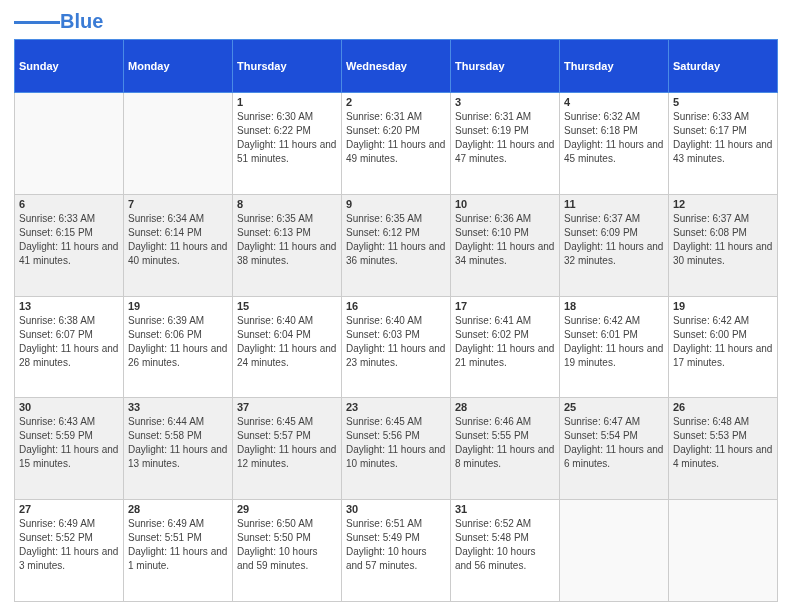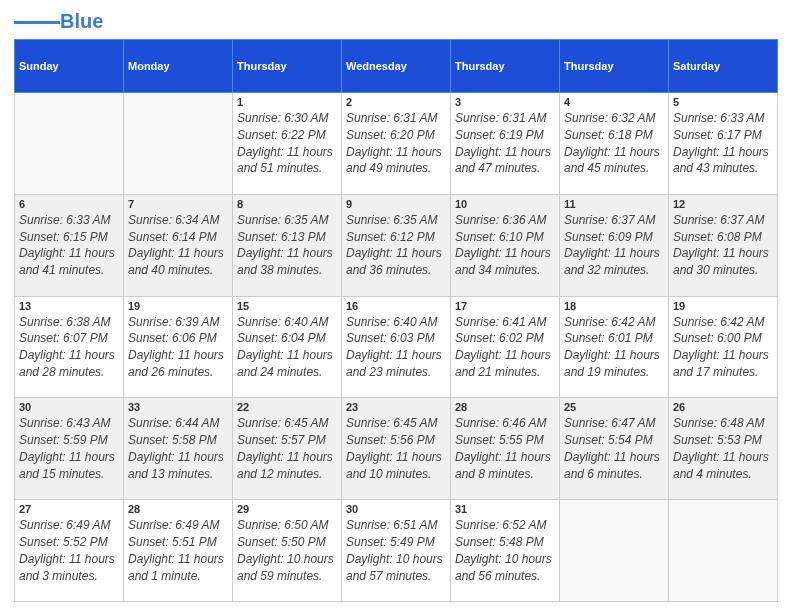--- a/index.html
+++ b/index.html
@@ -79,24 +79,23 @@
       background: #f9f9f9;
     }
     .day-number {
       font-size: 11px;
       font-weight: bold;
       color: #333;
       display: block;
       margin-bottom: 2px;
     }
     .day-info {
-      font-size: 12px;
+      font-size: 10px;
       color: #444;
       line-height: 1.4;
-      font-style: italic;
     }
     .row-shaded td {
       background: #f0f0f0;
     }
   </style>
 </head>
 <body>
 
 <div class="page">
   <div class="header">
@@ -213,21 +212,21 @@
         <tr class="row-shaded">
           <td>
             <span class="day-number">30</span>
             <div class="day-info">Sunrise: 6:43 AM<br>Sunset: 5:59 PM<br>Daylight: 11 hours and 15 minutes.</div>
           </td>
           <td>
             <span class="day-number">33</span>
             <div class="day-info">Sunrise: 6:44 AM<br>Sunset: 5:58 PM<br>Daylight: 11 hours and 13 minutes.</div>
           </td>
           <td>
-            <span class="day-number">22</span>
+            <span class="day-number">37</span>
             <div class="day-info">Sunrise: 6:45 AM<br>Sunset: 5:57 PM<br>Daylight: 11 hours and 12 minutes.</div>
           </td>
           <td>
             <span class="day-number">23</span>
             <div class="day-info">Sunrise: 6:45 AM<br>Sunset: 5:56 PM<br>Daylight: 11 hours and 10 minutes.</div>
           </td>
           <td>
             <span class="day-number">28</span>
             <div class="day-info">Sunrise: 6:46 AM<br>Sunset: 5:55 PM<br>Daylight: 11 hours and 8 minutes.</div>
           </td>

